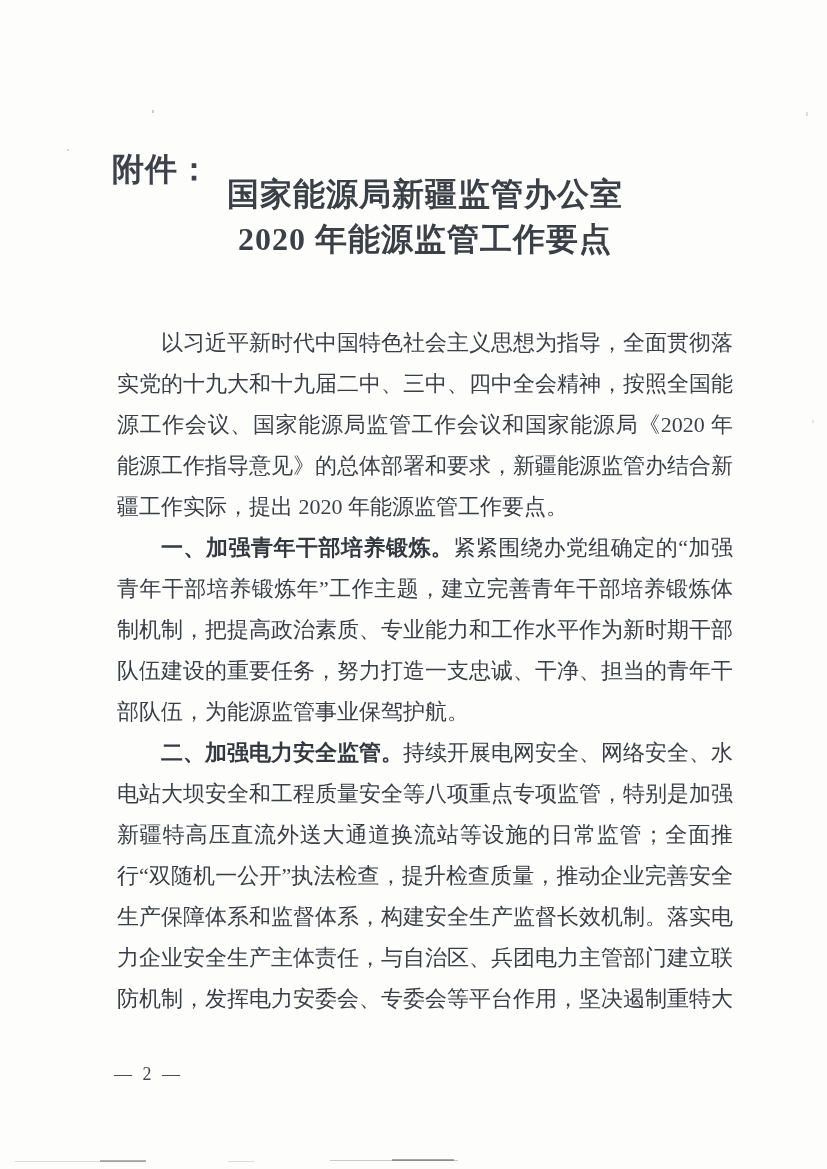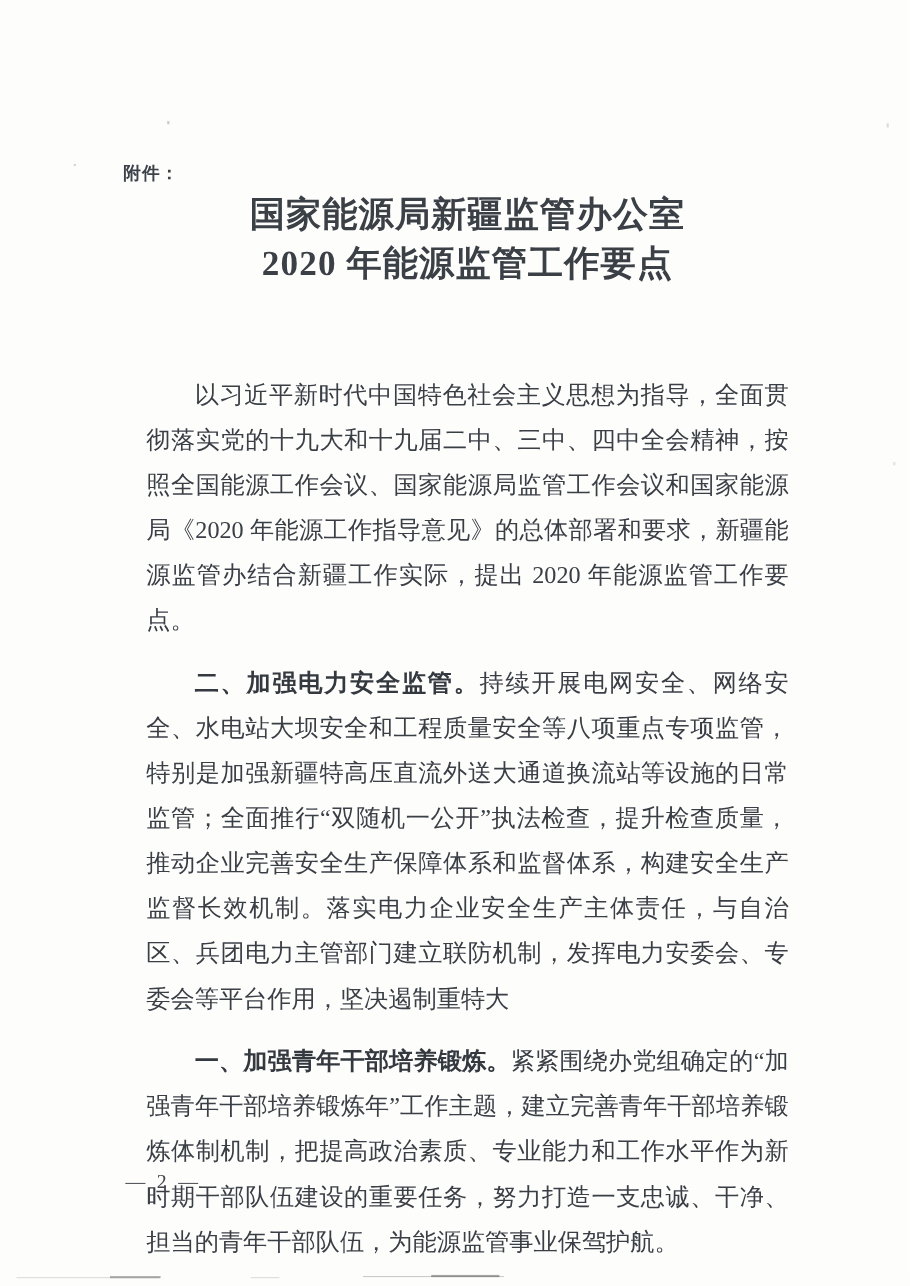--- a/index.html
+++ b/index.html
@@ -9,21 +9,21 @@
     height: 1169px;
     background: #fdfdfc;
     overflow: hidden;
     font-family: "Liberation Serif", "DejaVu Serif", serif;
     color: #3a3e45;
   }
   .attachment {
     position: absolute;
     left: 112px;
     top: 148px;
-    font-size: 16px;
+    font-size: 32px;
     font-weight: bold;
     color: #3d424a;
     letter-spacing: 1px;
   }
   .title-block {
     position: absolute;
     left: 117px;
     top: 172px;
     width: 616px;
     text-align: center;
@@ -37,21 +37,21 @@
     position: absolute;
     left: 117px;
     top: 322px;
     width: 616px;
     font-size: 22px;
     line-height: 41px;
     text-align: justify;
     color: #3a3e45;
   }
   .para {
-    margin: 16px;
+    margin: 0;
     padding: 0;
     text-indent: 44px;
   }
   .para-heading { font-weight: bold; color: #34383f; }
   .pagenum {
     position: absolute;
     left: 114px;
     top: 1064px;
     font-size: 18px;
     color: #42464c;
@@ -76,22 +76,22 @@
 
   <div class="attachment">附件：</div>
 
   <div class="title-block">
     <div>国家能源局新疆监管办公室</div>
     <div>2020 年能源监管工作要点</div>
   </div>
 
   <div class="doc-body">
     <p class="para"><span class="para-heading"></span><span>以习近平新时代中国特色社会主义思想为指导，全面贯彻落实党的十九大和十九届二中、三中、四中全会精神，按照全国能源工作会议、国家能源局监管工作会议和国家能源局《2020 年能源工作指导意见》的总体部署和要求，新疆能源监管办结合新疆工作实际，提出 2020 年能源监管工作要点。</span></p>
+    <p class="para"><span class="para-heading">一、加强青年干部培养锻炼。</span><span>紧紧围绕办党组确定的“加强青年干部培养锻炼年”工作主题，建立完善青年干部培养锻炼体制机制，把提高政治素质、专业能力和工作水平作为新时期干部队伍建设的重要任务，努力打造一支忠诚、干净、担当的青年干部队伍，为能源监管事业保驾护航。</span></p>
     <p class="para"><span class="para-heading">二、加强电力安全监管。</span><span>持续开展电网安全、网络安全、水电站大坝安全和工程质量安全等八项重点专项监管，特别是加强新疆特高压直流外送大通道换流站等设施的日常监管；全面推行“双随机一公开”执法检查，提升检查质量，推动企业完善安全生产保障体系和监督体系，构建安全生产监督长效机制。落实电力企业安全生产主体责任，与自治区、兵团电力主管部门建立联防机制，发挥电力安委会、专委会等平台作用，坚决遏制重特大</span></p>
-    <p class="para"><span class="para-heading">一、加强青年干部培养锻炼。</span><span>紧紧围绕办党组确定的“加强青年干部培养锻炼年”工作主题，建立完善青年干部培养锻炼体制机制，把提高政治素质、专业能力和工作水平作为新时期干部队伍建设的重要任务，努力打造一支忠诚、干净、担当的青年干部队伍，为能源监管事业保驾护航。</span></p>
   </div>
 
   <div class="pagenum">— 2 —</div>
 
   <div class="artifact art-line1"></div>
   <div class="artifact art-line2"></div>
   <div class="artifact art-line3"></div>
   <div class="artifact art-line4"></div>
   <div class="artifact art-line5"></div>
   <div class="artifact art-speck1"></div>

